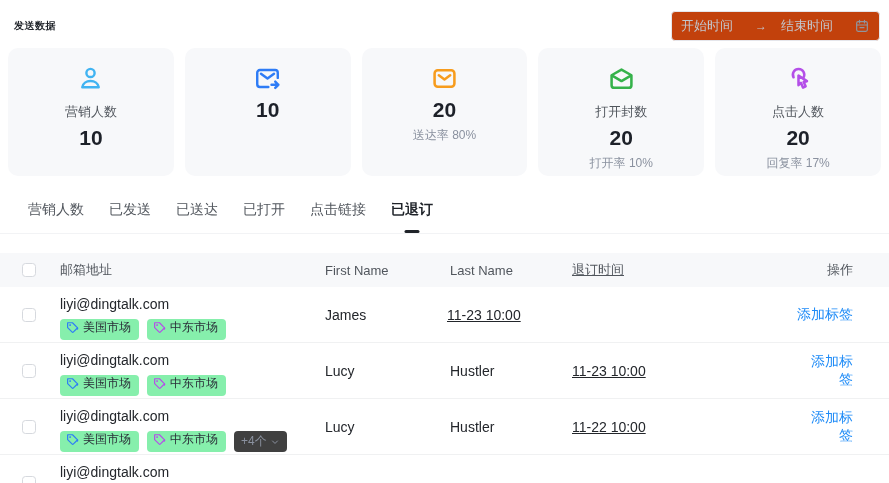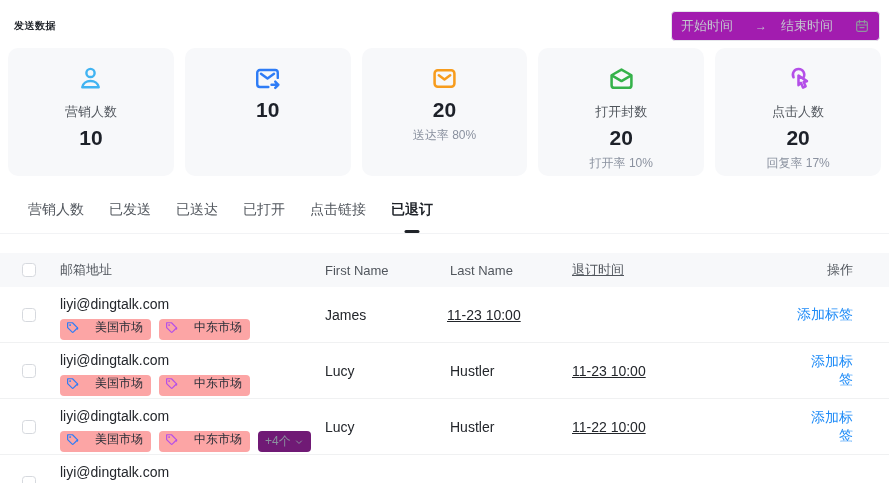--- a/index.html
+++ b/index.html
@@ -19,21 +19,21 @@
     display: flex; justify-content: space-between; align-items: center;
     padding: 10px 9px 0 14px;
     height: 42px;
   }
   .page-title { font-size: 10px; font-weight: 700; color: #1f2329; letter-spacing: .5px; }
   .range-picker {
     display: flex; align-items: center;
     width: 209px; height: 30px;
     border: 1px solid #e5e6eb; border-radius: 4px;
     padding: 0 9px; font-size: 13px; color: #c3c7cf;
-    background: #a21caf;
+    background: #c2410c;
   }
   .range-picker .ph { white-space: nowrap; }
   .range-picker .sep { margin: 0 14px 0 22px; color: #c3c7cf; font-size: 12px; }
   .range-picker .cal { margin-left: auto; display: flex; align-items: center; }
   
   .stats { display: flex; gap: 11px; margin: 6px 8px 0 8px; }
   .card {
     flex: 1; height: 128px;
     background: #f7f8fa; border-radius: 10px;
     text-align: center; padding-top: 15px;
@@ -78,29 +78,29 @@
   .col-time   { width: 230px; text-decoration: underline; }
   .col-action { flex: 1; text-align: right; padding-right: 36px; }
   .checkbox {
     width: 14px; height: 14px; background: #fff;
     border: 1px solid #d6d9de; border-radius: 3.5px; cursor: pointer;
   }
   .email-cell { align-self: stretch; padding-top: 9px; }
   .email-text { font-size: 14px; color: #23262b; line-height: 17px; }
   .tag-line { display: flex; align-items: center; gap: 8px; margin-top: 6px; }
   .tag {
-    display: inline-flex; align-items: center; gap: 16px;
+    display: inline-flex; align-items: center; gap: 4px;
     height: 21px; padding: 0 8px 4px 6px;
-    background: #fca5a5; border-radius: 4px;
+    background: #86efac; border-radius: 4px;
     font-size: 12px; color: #2a2f38; white-space: nowrap;
   }
   .tag-more {
     display: inline-flex; align-items: center; gap: 3px;
     height: 21px; padding: 0 7px;
-    background: #701a75; border-radius: 4px;
+    background: #404040; border-radius: 4px;
     font-size: 12px; color: #8a919f; cursor: pointer; white-space: nowrap;
   }
   .action-link { color: #1e8bf7; font-size: 14px; text-decoration: none; cursor: pointer; }
   .info-icon { display: inline-flex; align-items: center; cursor: pointer; }
 </style>
 </head>
 <body>
 
 <div class="page">
 

